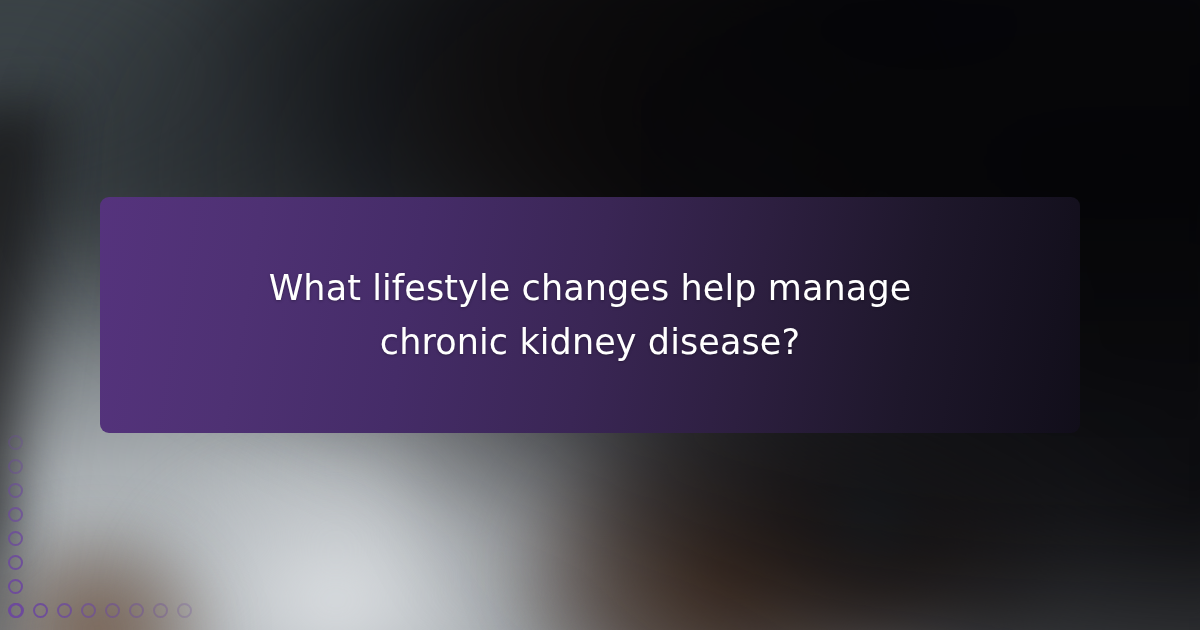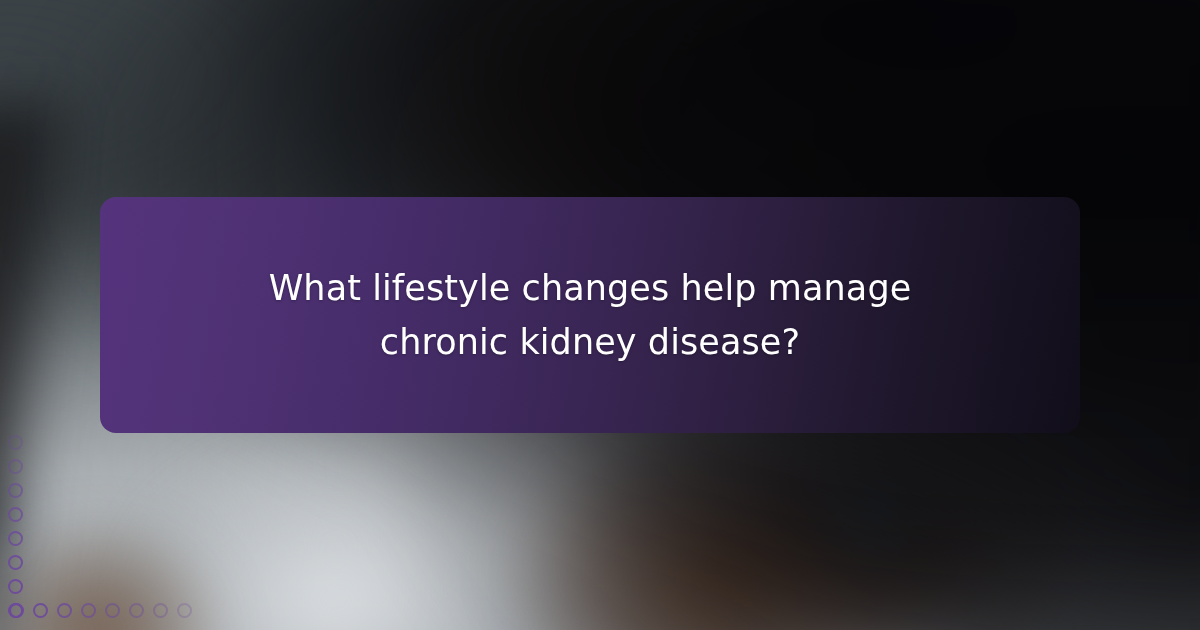--- a/index.html
+++ b/index.html
@@ -120,21 +120,21 @@
     box-sizing: border-box;
   }
 
   
   .quote-card {
     position: absolute;
     left: 100px;
     top: 197px;
     width: 980px;
     height: 236px;
-    border-radius: 16px;
+    border-radius: 9px;
     background: linear-gradient(100deg,
         #55337d 0%,
         #4e3173 16%,
         #452c68 32%,
         #3a2655 50%,
         #2d1f40 66%,
         #1e172b 82%,
         #110e1a 100%);
     display: flex;
     align-items: center;

